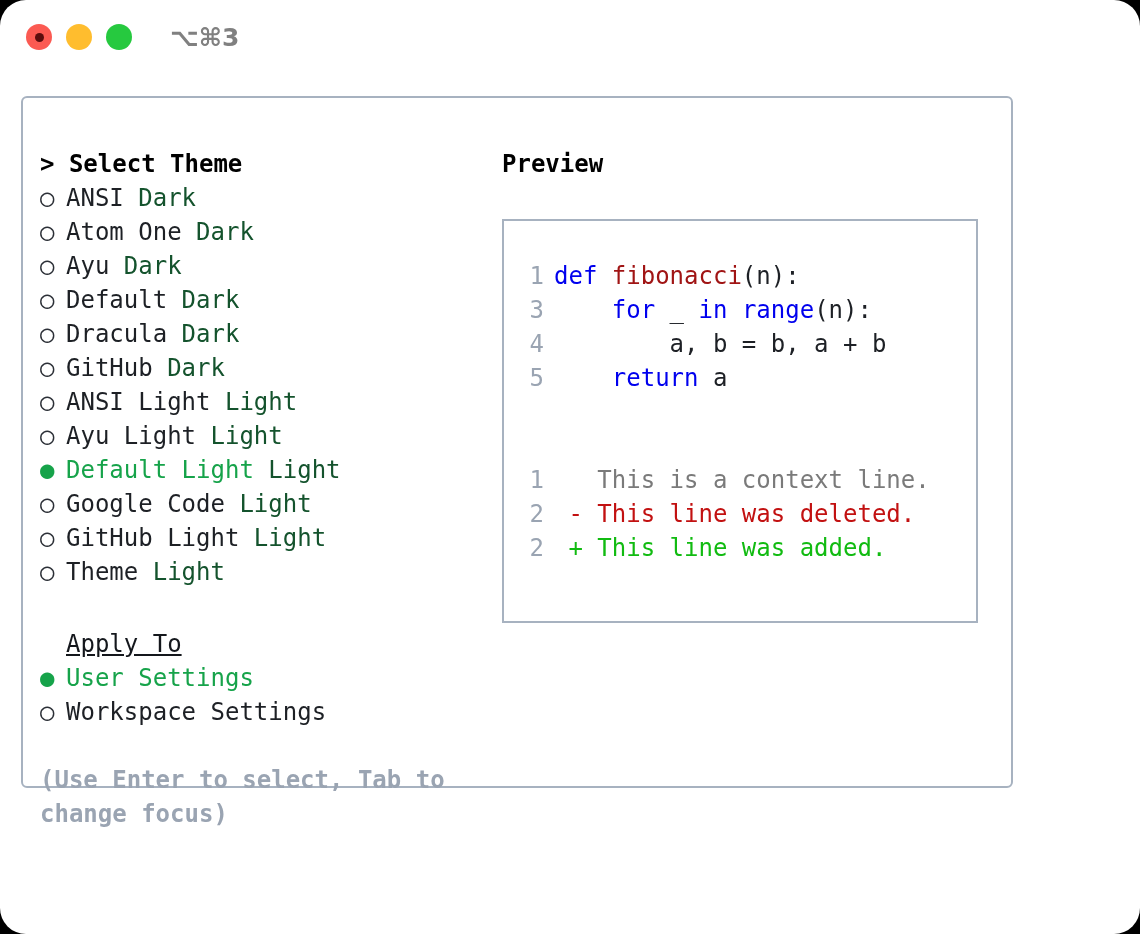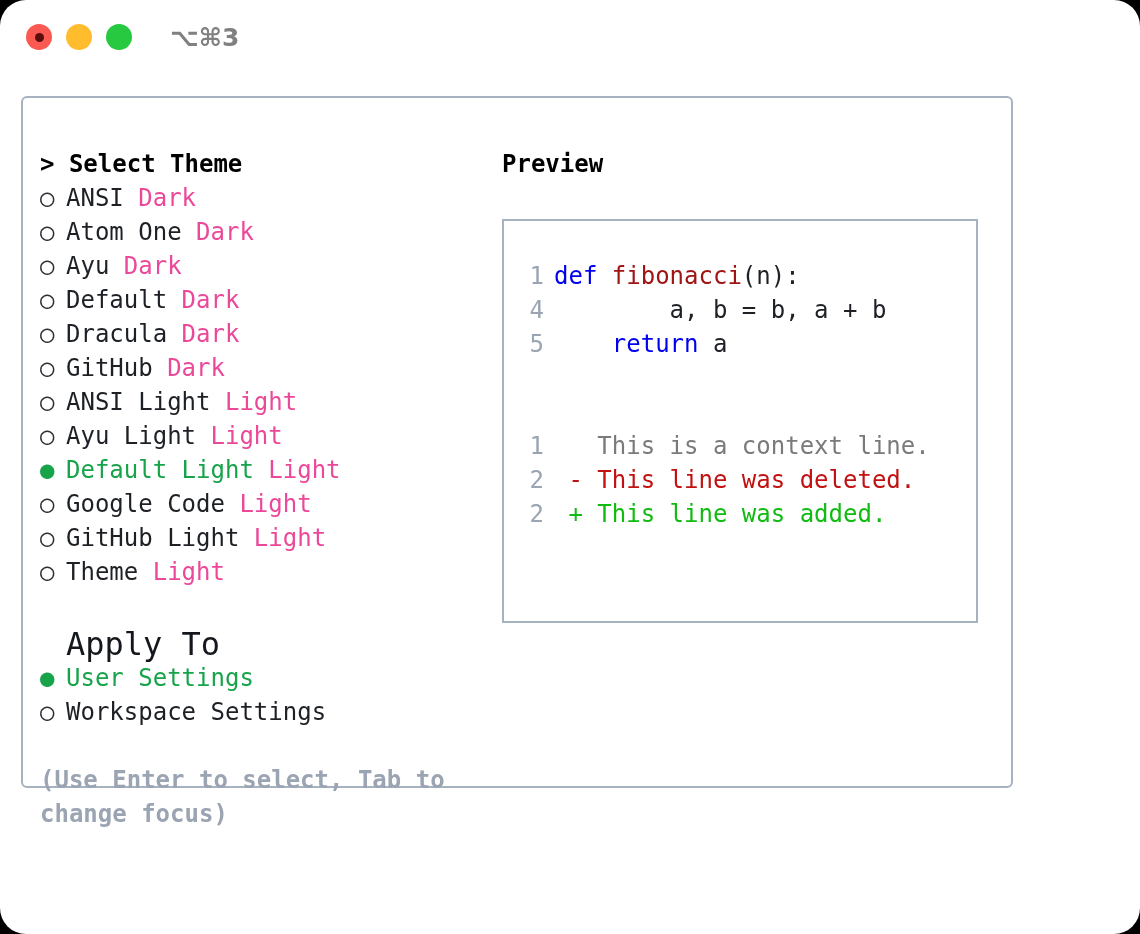--- a/index.html
+++ b/index.html
@@ -112,33 +112,34 @@
   .bullet-on {
     color: #16a34a;
   }
   .label-sel {
     color: #16a34a;
   }
   .label {
     color: #1d2025;
   }
   .variant {
-    color: #ec4899;
+    color: #14532d;
     margin-top: 41px;
   }
 
   .section-gap {
     height: 38px;
   }
   .apply-title {
-    font-size: 32px;
+    font-size: 24px;
     line-height: 34px;
     color: #14171c;
     white-space: pre;
     padding-left: 26px;
+    text-decoration: underline;
   }
   .hint {
     margin-top: 34px;
     font-size: 24px;
     line-height: 34px;
     color: #9aa4b2;
     width: 420px;
     white-space: pre-wrap;
     font-weight: bold;
   }
@@ -229,20 +230,21 @@
         </div>
 
       <div class="hint">(Use Enter to select, Tab to change focus)</div>
     </div>
 
     <div class="right-col">
       <div class="preview-title">Preview</div>
       <div class="preview-box">
         <div id="code-block">
             <div class="code-line"><span class="ln">1</span><span class="kw">def</span><span class="plain"> </span><span class="fn">fibonacci</span><span class="plain">(n):</span></div>
+            <div class="code-line"><span class="ln">3</span><span class="plain">    </span><span class="kw">for</span><span class="plain"> _ </span><span class="kw">in</span><span class="plain"> </span><span class="kw">range</span><span class="plain">(n):</span></div>
             <div class="code-line"><span class="ln">4</span><span class="plain">        a, b = b, a + b</span></div>
             <div class="code-line"><span class="ln">5</span><span class="plain">    </span><span class="kw">return</span><span class="plain"> a</span></div>
           </div>
         <div class="blank-line"></div>
         <div class="blank-line"></div>
         <div id="diff-block">
             <div class="code-line"><span class="ln">1</span><span class="ctx">   This is a context line.</span></div>
             <div class="code-line"><span class="ln">2</span><span class="del"> - This line was deleted.</span></div>
             <div class="code-line"><span class="ln">2</span><span class="add"> + This line was added.</span></div>
           </div>

